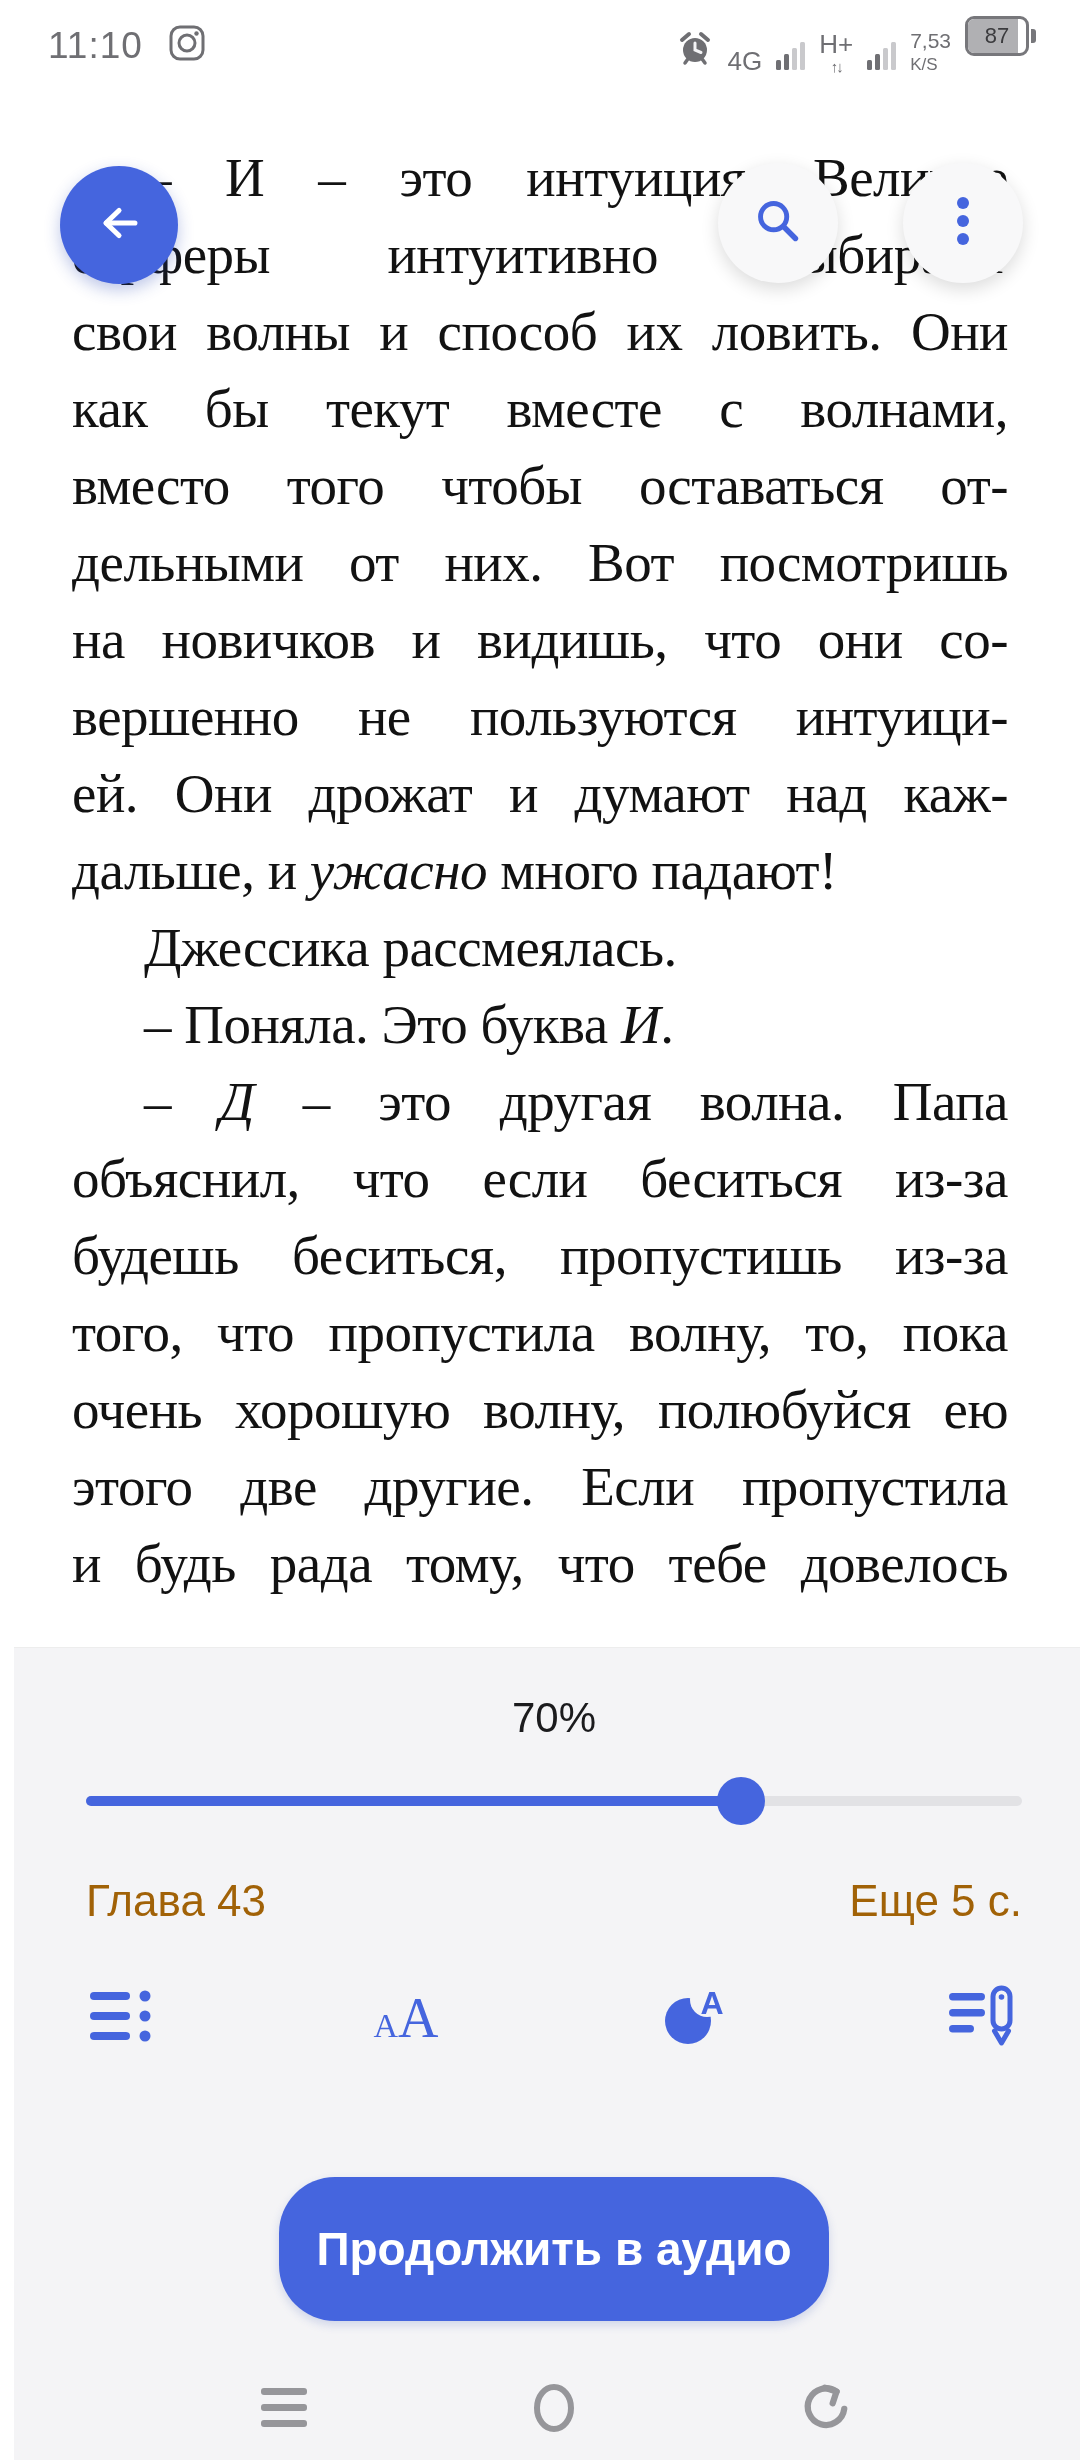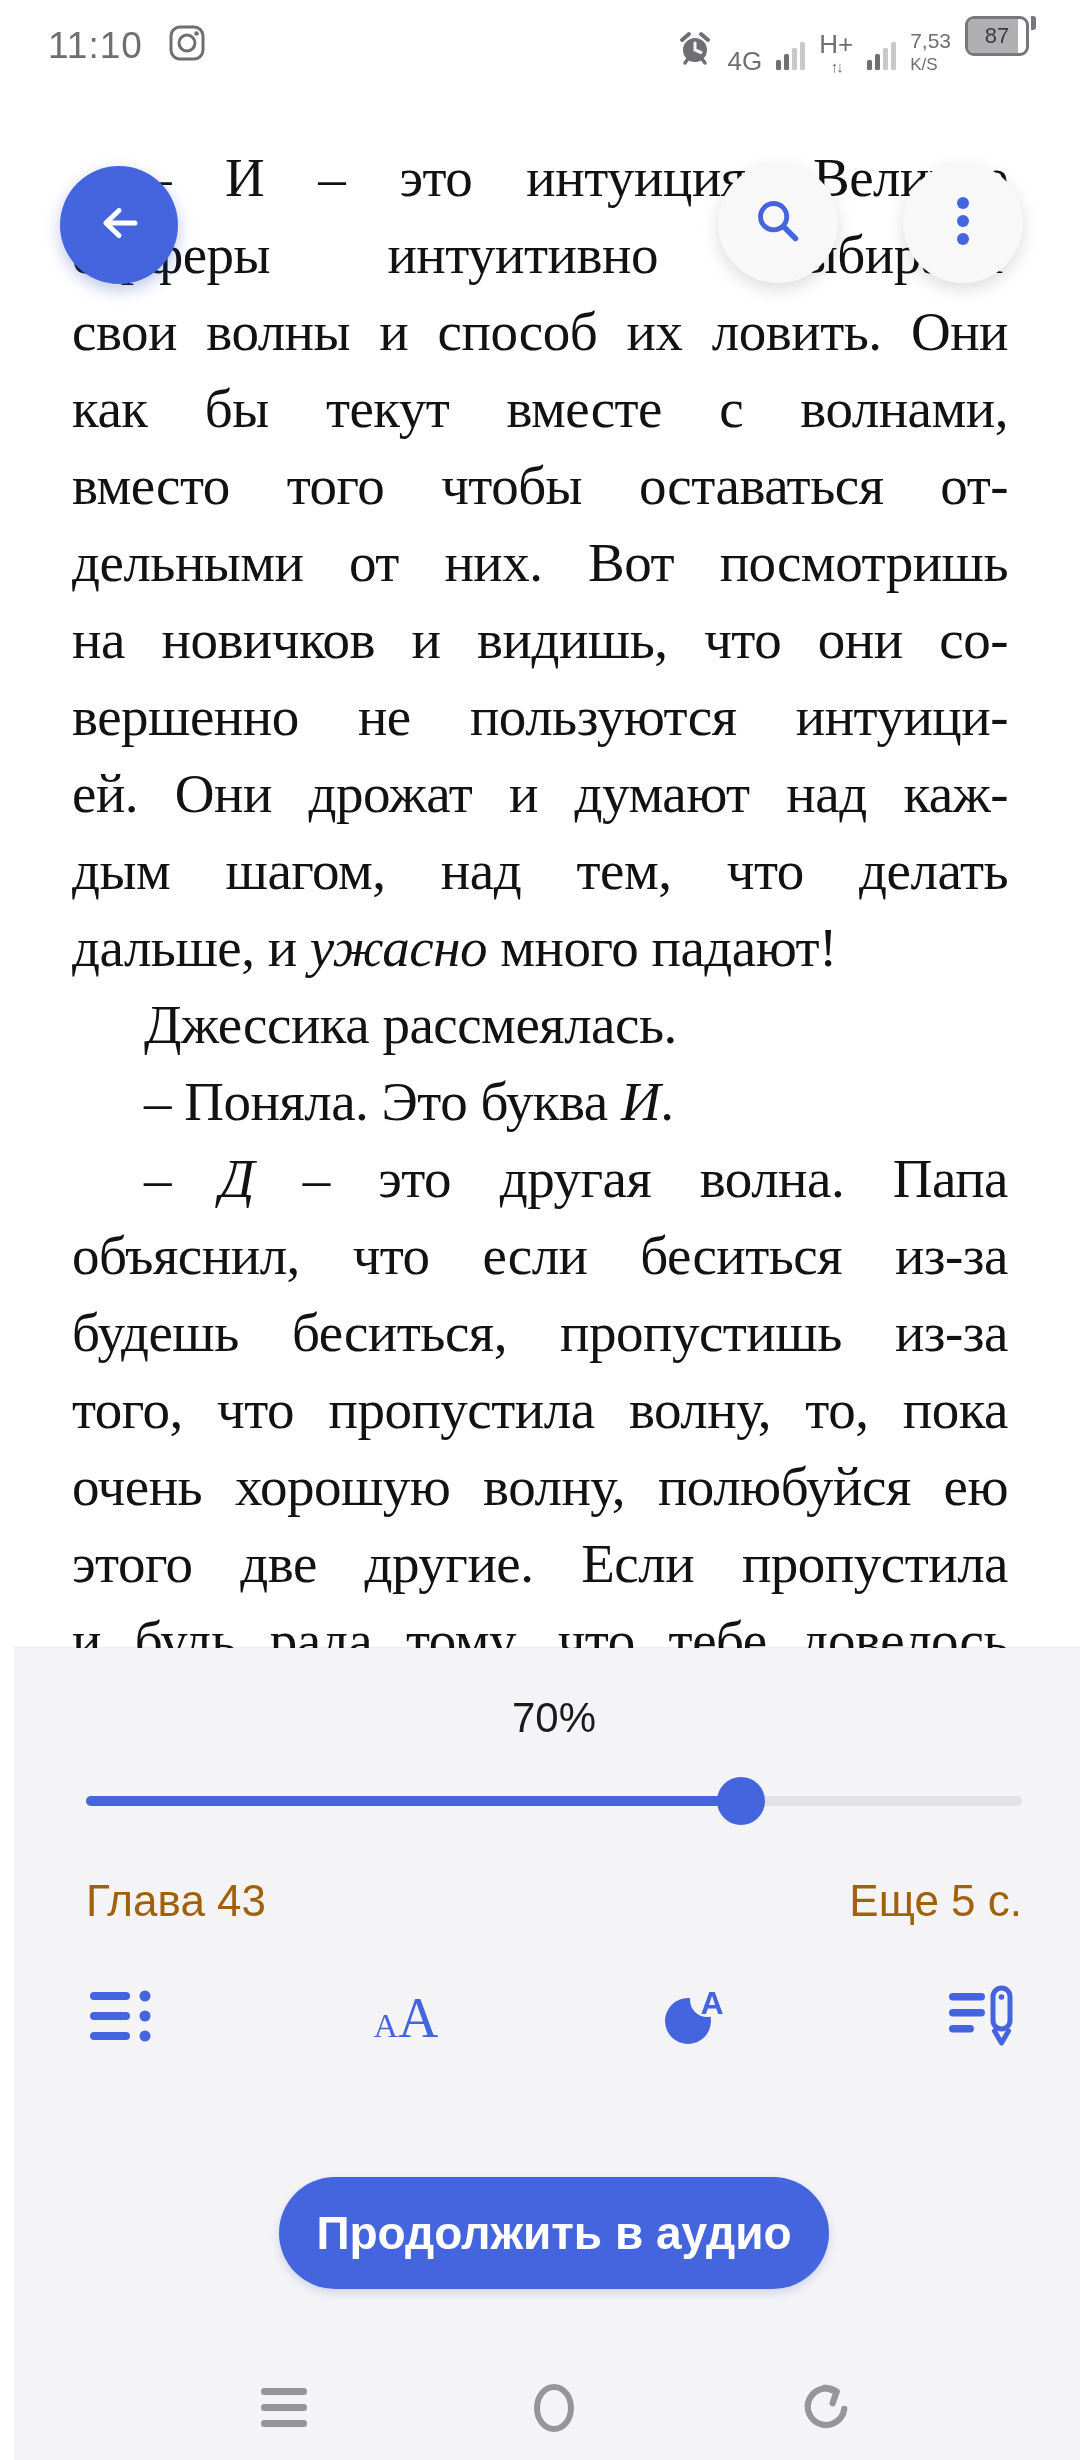--- a/index.html
+++ b/index.html
@@ -11,21 +11,21 @@
   .sb-left{display:flex;align-items:flex-end;gap:24px;}
   .sb-time{font-size:37px;letter-spacing:1px;}
   .sb-right{display:flex;align-items:flex-end;gap:14px;}
   .sig{display:inline-flex;align-items:flex-end;gap:3px;margin-bottom:4px;}
   .sig i{display:block;width:5px;border-radius:1.5px;background:#6f6f73;}
   .sig i.dim{background:#c9c9cc;}
   .netlbl{font-size:26px;line-height:1;display:flex;flex-direction:column;align-items:center;}
   .netlbl .arr{font-size:15px;letter-spacing:-2px;line-height:1;margin-top:2px;}
   .speed{font-size:21px;line-height:1.05;text-align:left;}
   .speed .unit{font-size:17px;}
-  .battery{display:inline-flex;align-items:flex-start;margin-bottom:18px;}
+  .battery{display:inline-flex;align-items:center;margin-bottom:18px;}
   .batt-body{width:58px;height:34px;border:3px solid #77777b;border-radius:9px;position:relative;overflow:hidden;display:flex;align-items:center;justify-content:center;}
   .batt-fill{position:absolute;left:0;top:0;bottom:0;width:87%;background:#b0b0b3;}
   .batt-num{position:relative;font-size:22px;color:#3b3b3e;}
   .batt-tip{width:5px;height:14px;background:#77777b;border-radius:0 3px 3px 0;margin-left:2px;}
 
   
   .reader{position:absolute;top:90px;left:72px;width:936px;padding-top:49px;font-family:"Liberation Serif",serif;font-size:55px;line-height:77px;color:#121212;letter-spacing:-0.5px;z-index:1;}
   .reader .line{white-space:nowrap;}
   .reader .line.j{white-space:normal;text-align:justify;text-align-last:justify;}
   .reader .line.ind{padding-left:72px;}
@@ -44,21 +44,21 @@
   .slider{position:absolute;left:72px;top:124px;width:936px;height:58px;}
   .slider .track{position:absolute;left:0;right:0;top:24px;height:10px;border-radius:5px;background:#e2e2e5;}
   .slider .active{position:absolute;left:0;top:24px;height:10px;border-radius:5px;background:#4565de;}
   .slider .thumb{position:absolute;top:5px;width:48px;height:48px;border-radius:50%;background:#4565de;}
   .meta-row{position:absolute;top:228px;left:72px;right:72px;display:flex;justify-content:space-between;font-size:44px;color:#a16207;}
   .tools{position:absolute;top:330px;left:0;width:100%;height:80px;}
   .tool{position:absolute;top:0;width:96px;height:80px;display:flex;align-items:center;justify-content:center;}
   .tool.t1{left:59px;} .tool.t2{left:344px;} .tool.t3{left:634px;} .tool.t4{left:919px;}
   .aa{font-family:"Liberation Serif",serif;color:#4565de;display:inline-flex;align-items:baseline;}
   .aa .a1{font-size:34px;} .aa .a2{font-size:56px;}
-  .cta{position:absolute;left:265px;top:529px;width:550px;height:112px;border-radius:56px;background:#4565de;border:none;display:flex;align-items:center;justify-content:center;color:#fff;font-size:46px;font-weight:bold;font-family:"Liberation Sans",sans-serif;box-shadow:0 4px 10px rgba(40,70,180,.18);}
+  .cta{position:absolute;left:265px;top:529px;width:550px;height:144px;border-radius:56px;background:#4565de;border:none;display:flex;align-items:center;justify-content:center;color:#fff;font-size:46px;font-weight:bold;font-family:"Liberation Sans",sans-serif;box-shadow:0 4px 10px rgba(40,70,180,.18);}
 
   
   .nav{position:absolute;left:0;top:712px;width:100%;height:100px;}
   .navbtn{position:absolute;top:0;width:110px;height:100px;display:flex;align-items:center;justify-content:center;}
   .nav-menu{left:215px;} .nav-home{left:485px;} .nav-back{left:755px;}
 </style>
 </head>
 <body>
 
 <div class="root">
@@ -121,21 +121,20 @@
   <div class="reader">
       <div class="line j ind"><span>– И – это интуиция. Великие</span></div>
       <div class="line j"><span>серферы интуитивно выбирают</span></div>
       <div class="line j"><span>свои волны и способ их ловить. Они</span></div>
       <div class="line j"><span>как бы текут вместе с волнами,</span></div>
       <div class="line j"><span>вместо того чтобы оставаться от-</span></div>
       <div class="line j"><span>дельными от них. Вот посмотришь</span></div>
       <div class="line j"><span>на новичков и видишь, что они со-</span></div>
       <div class="line j"><span>вершенно не пользуются интуици-</span></div>
       <div class="line j"><span>ей. Они дрожат и думают над каж-</span></div>
-      <div class="line j"><span>дым шагом, над тем, что делать</span></div>
       <div class="line"><span>дальше, и </span><span class="it">ужасно</span><span> много падают!</span></div>
       <div class="line ind"><span>Джессика рассмеялась.</span></div>
       <div class="line ind"><span>– Поняла. Это буква </span><span class="it">И</span><span>.</span></div>
       <div class="line j ind"><span>– </span><span class="it">Д</span><span> – это другая волна. Папа</span></div>
       <div class="line j"><span>объяснил, что если беситься из-за</span></div>
       <div class="line j"><span>будешь беситься, пропустишь из-за</span></div>
       <div class="line j"><span>того, что пропустила волну, то, пока</span></div>
       <div class="line j"><span>очень хорошую волну, полюбуйся ею</span></div>
       <div class="line j"><span>этого две другие. Если пропустила</span></div>
       <div class="line j"><span>и будь рада тому, что тебе довелось</span></div>

